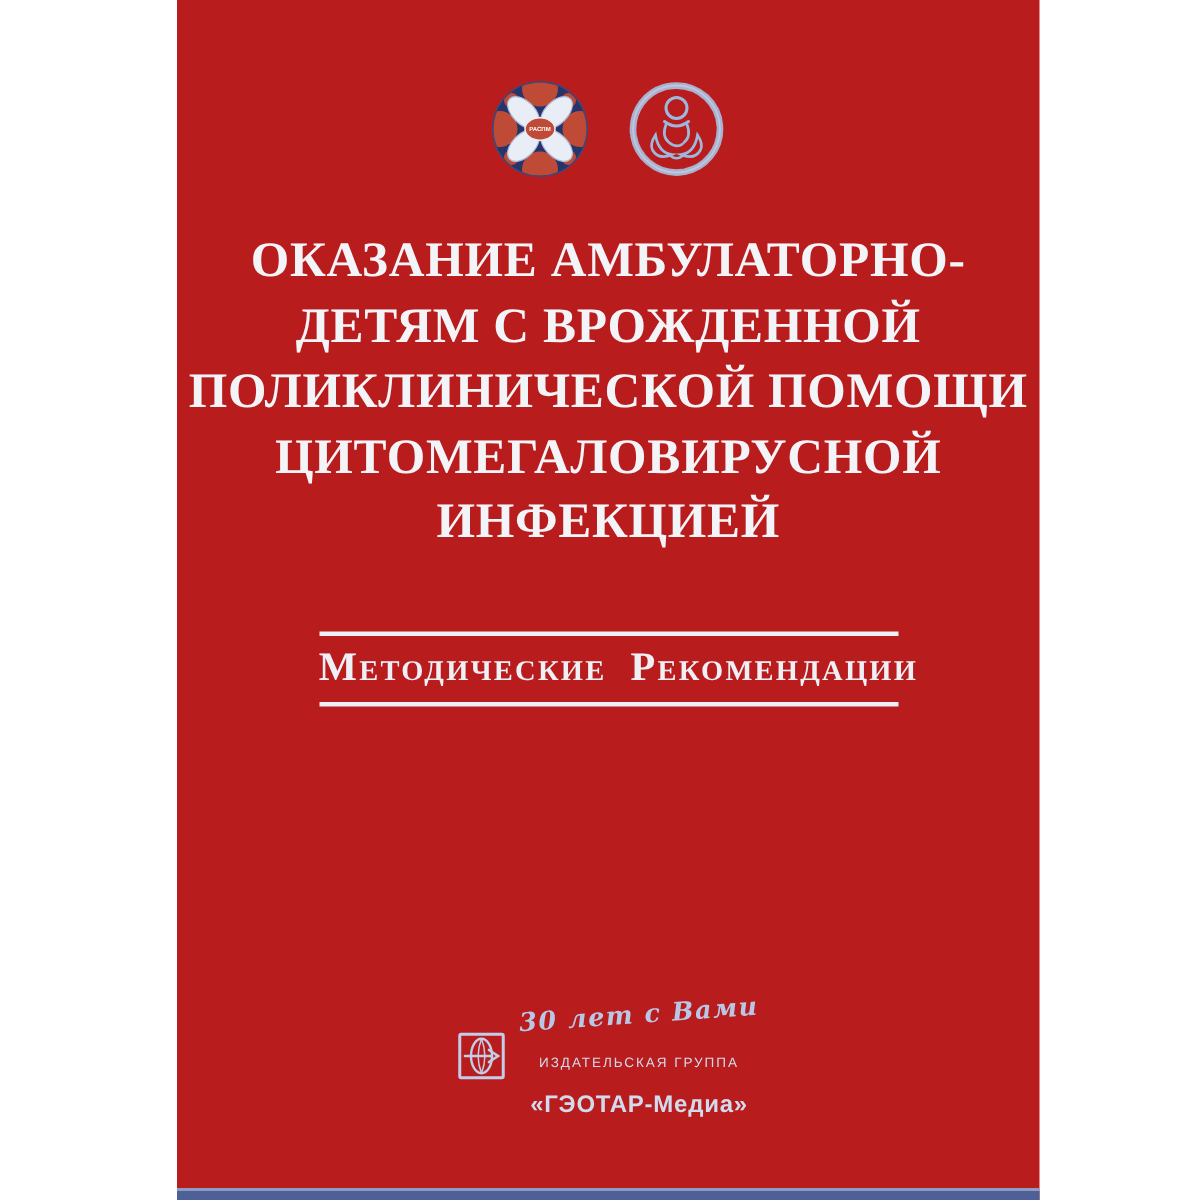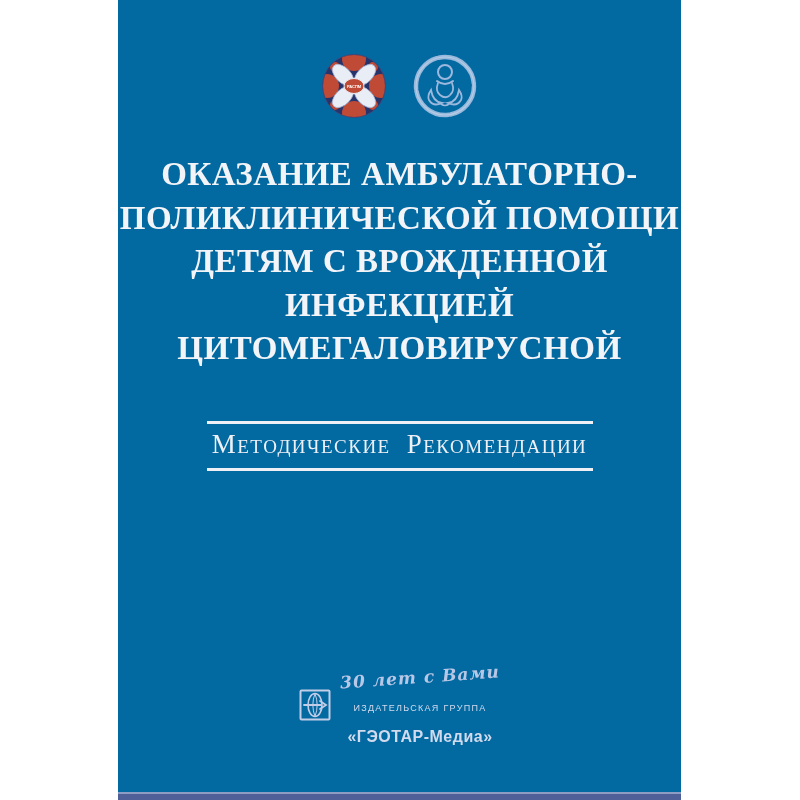--- a/index.html
+++ b/index.html
@@ -2,38 +2,39 @@
 <html><head>
 <meta charset="utf-8">
 <style>
   html,body{margin:0;padding:0;}
   body{
     width:800px;height:800px;position:relative;background:#ffffff;overflow:hidden;
     font-family:"Liberation Serif", serif;
   }
   .cover{
     position:absolute;left:118px;top:0;width:563px;height:800px;
-    background:#0369a1;
+    background:#b91c1c;
+    padding-left:12px;
   }
   .logos{
     position:absolute;top:52px;left:0;right:0;
     display:flex;justify-content:center;align-items:center;gap:24px;
   }
   .title{
     position:absolute;top:153px;left:0;right:0;
     text-align:center;color:#f3f4f8;
     font-family:"Liberation Serif", serif;font-weight:700;
     font-size:33px;line-height:43.5px;letter-spacing:0.5px;
   }
   .subtitle{
     position:absolute;top:421px;left:50%;transform:translateX(-50%);
     width:386px;box-sizing:border-box;
     border-top:3px solid #eef0f6;border-bottom:3px solid #eef0f6;
     padding:5px 0 8px;text-align:center;white-space:nowrap;
-    color:#eef0f6;font-family:"Liberation Serif", serif;font-weight:400;
+    color:#eef0f6;font-family:"Liberation Serif", serif;font-weight:700;
   }
   .sub-word{display:inline-block;}
   .sub-word.first{margin-right:16px;}
   .sub-initial{font-size:27px;letter-spacing:1.5px;}
   .sub-rest{font-size:19px;letter-spacing:1.5px;}
   .byline{
     position:absolute;top:507px;left:0;right:0;text-align:center;
     color:#f3f4f8;font-family:"Liberation Serif", serif;font-weight:700;
     font-size:26px;line-height:33px;letter-spacing:0.3px;
   }
@@ -108,24 +109,24 @@
           <path d="M20 38 q2 12 11 13 q-9 4 -13 -3 q-2 -4 2 -10 Z" stroke-width="1.8" stroke="#9db8dd"></path>
           <path d="M48 38 q-2 12 -11 13 q9 4 13 -3 q2 -4 -2 -10 Z" stroke-width="1.8" stroke="#9db8dd"></path>
           <path d="M30 52 q4 3 8 0" stroke-width="1.6" stroke="#9db8dd"></path>
         </g>
       </svg>
     </span>
   </div>
 
   <div class="title">
     <div>ОКАЗАНИЕ АМБУЛАТОРНО-</div>
+    <div>ДЕТЯМ С ВРОЖДЕННОЙ</div>
     <div>ПОЛИКЛИНИЧЕСКОЙ ПОМОЩИ</div>
-    <div>ДЕТЯМ С ВРОЖДЕННОЙ</div>
+    <div>ЦИТОМЕГАЛОВИРУСНОЙ</div>
     <div>ИНФЕКЦИЕЙ</div>
-    <div>ЦИТОМЕГАЛОВИРУСНОЙ</div>
   </div>
 
   <div class="subtitle">
     <span class="sub-word first"><span class="sub-initial">М</span><span class="sub-rest">ЕТОДИЧЕСКИЕ</span></span><span class="sub-word"><span class="sub-initial">Р</span><span class="sub-rest">ЕКОМЕНДАЦИИ</span></span>
   </div>
 
 
   <div class="publisher">
     <span>
       <svg width="32" height="32" viewBox="0 0 32 32">

